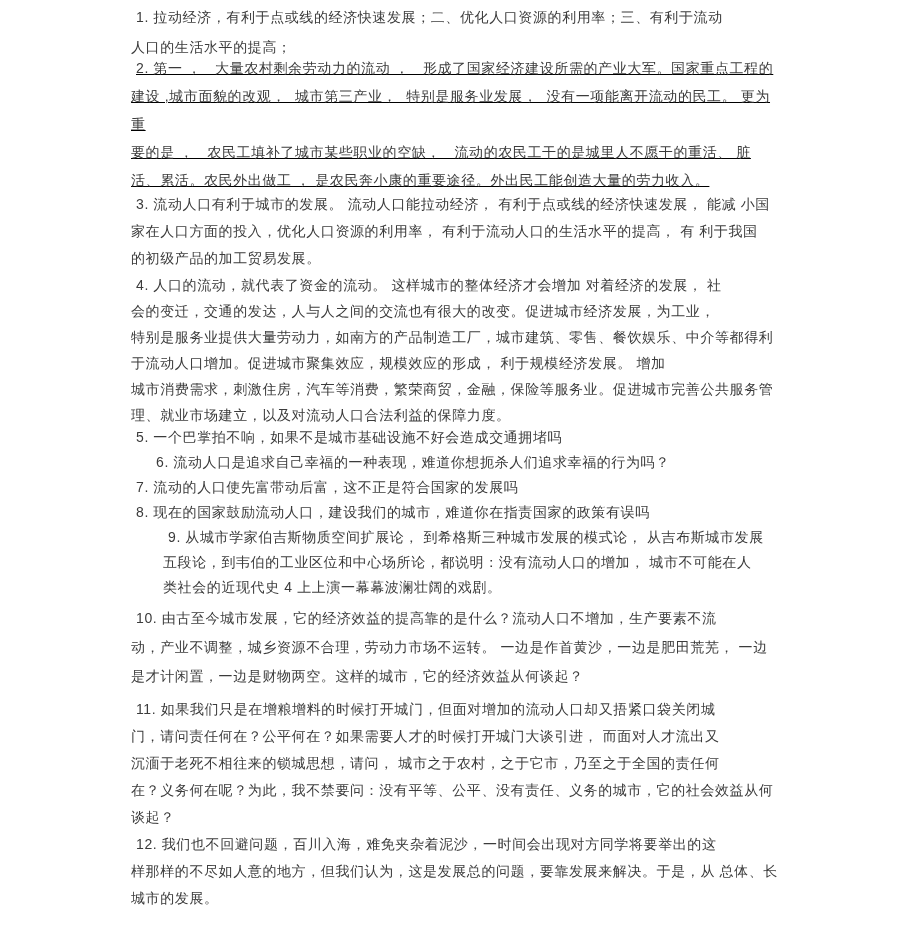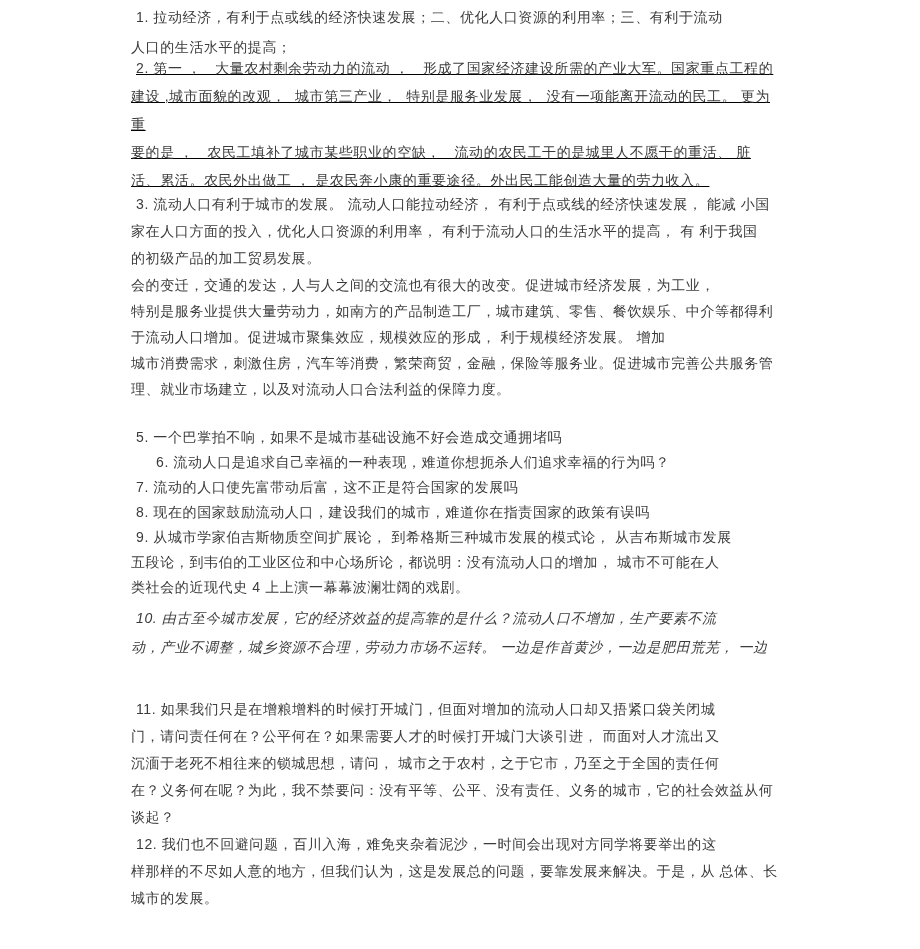--- a/index.html
+++ b/index.html
@@ -36,22 +36,22 @@
   .line.first { padding-left: 5px; }
   
   .p1  { top: 2px;   } .p1  .line { line-height: 30px; }
   .p2  { top: 54px; text-decoration: underline;  } .p2  .line { line-height: 28px; }
   .p3  { top: 191px; } .p3  .line { line-height: 27px; }
   .p4  { top: 272px; } .p4  .line { line-height: 26px; }
   .p5  { top: 425px; } .p5  .line { line-height: 25px; }
   .p6  { top: 450px; } .p6  .line { line-height: 25px; margin-left: 20px; }
   .p7  { top: 475px; } .p7  .line { line-height: 25px; }
   .p8  { top: 500px; } .p8  .line { line-height: 25px; }
-  .p9  { top: 525px; } .p9  .line { line-height: 25px; }
-  .p10 { top: 604px; } .p10 .line { line-height: 29px; font-style: italic; }
+  .p9  { top: 525px; } .p9  .line { line-height: 25px; margin-left: 32px; }
+  .p10 { top: 604px; } .p10 .line { line-height: 29px; }
   .p11 { top: 696px; } .p11 .line { line-height: 27px; }
   .p12 { top: 831px; } .p12 .line { line-height: 27px; }
 </style>
 </head>
 <body>
 
 <div class="page">
   <div class="content">
     <div class="para p1">
         <div class="line first">1. 拉动经济，有利于点或线的经济快速发展；二、优化人口资源的利用率；三、有利于流动</div>
@@ -63,20 +63,21 @@
         <div class="line">重</div>
         <div class="line">要的是 ，   农民工填补了城市某些职业的空缺，   流动的农民工干的是城里人不愿干的重活、 脏</div>
         <div class="line">活、累活。农民外出做工 ， 是农民奔小康的重要途径。外出民工能创造大量的劳力收入。</div>
       </div>
     <div class="para p3">
         <div class="line first">3. 流动人口有利于城市的发展。 流动人口能拉动经济， 有利于点或线的经济快速发展， 能减 小国</div>
         <div class="line">家在人口方面的投入，优化人口资源的利用率， 有利于流动人口的生活水平的提高， 有 利于我国</div>
         <div class="line">的初级产品的加工贸易发展。</div>
       </div>
     <div class="para p4">
+        <div class="line first">4. 人口的流动，就代表了资金的流动。 这样城市的整体经济才会增加 对着经济的发展， 社</div>
         <div class="line">会的变迁，交通的发达，人与人之间的交流也有很大的改变。促进城市经济发展，为工业，</div>
         <div class="line">特别是服务业提供大量劳动力，如南方的产品制造工厂，城市建筑、零售、餐饮娱乐、中介等都得利</div>
         <div class="line">于流动人口增加。促进城市聚集效应，规模效应的形成， 利于规模经济发展。 增加</div>
         <div class="line">城市消费需求，刺激住房，汽车等消费，繁荣商贸，金融，保险等服务业。促进城市完善公共服务管</div>
         <div class="line">理、就业市场建立，以及对流动人口合法利益的保障力度。</div>
       </div>
     <div class="para p5">
         <div class="line first">5. 一个巴掌拍不响，如果不是城市基础设施不好会造成交通拥堵吗</div>
       </div>
     <div class="para p6">
@@ -89,20 +90,21 @@
         <div class="line first">8. 现在的国家鼓励流动人口，建设我们的城市，难道你在指责国家的政策有误吗</div>
       </div>
     <div class="para p9">
         <div class="line first">9. 从城市学家伯吉斯物质空间扩展论， 到希格斯三种城市发展的模式论， 从吉布斯城市发展</div>
         <div class="line">五段论，到韦伯的工业区位和中心场所论，都说明：没有流动人口的增加， 城市不可能在人</div>
         <div class="line">类社会的近现代史 4 上上演一幕幕波澜壮阔的戏剧。</div>
       </div>
     <div class="para p10">
         <div class="line first">10. 由古至今城市发展，它的经济效益的提高靠的是什么？流动人口不增加，生产要素不流</div>
         <div class="line">动，产业不调整，城乡资源不合理，劳动力市场不运转。 一边是作首黄沙，一边是肥田荒芜， 一边</div>
+        <div class="line">是才计闲置，一边是财物两空。这样的城市，它的经济效益从何谈起？</div>
       </div>
     <div class="para p11">
         <div class="line first">11. 如果我们只是在增粮增料的时候打开城门，但面对增加的流动人口却又捂紧口袋关闭城</div>
         <div class="line">门，请问责任何在？公平何在？如果需要人才的时候打开城门大谈引进， 而面对人才流出又</div>
         <div class="line">沉湎于老死不相往来的锁城思想，请问， 城市之于农村，之于它市，乃至之于全国的责任何</div>
         <div class="line">在？义务何在呢？为此，我不禁要问：没有平等、公平、没有责任、义务的城市，它的社会效益从何</div>
         <div class="line">谈起？</div>
       </div>
     <div class="para p12">
         <div class="line first">12. 我们也不回避问题，百川入海，难免夹杂着泥沙，一时间会出现对方同学将要举出的这</div>

